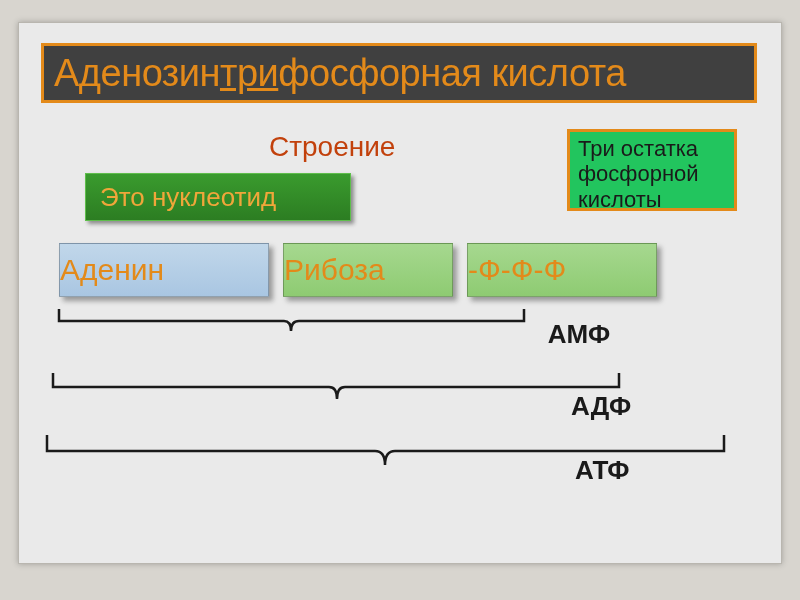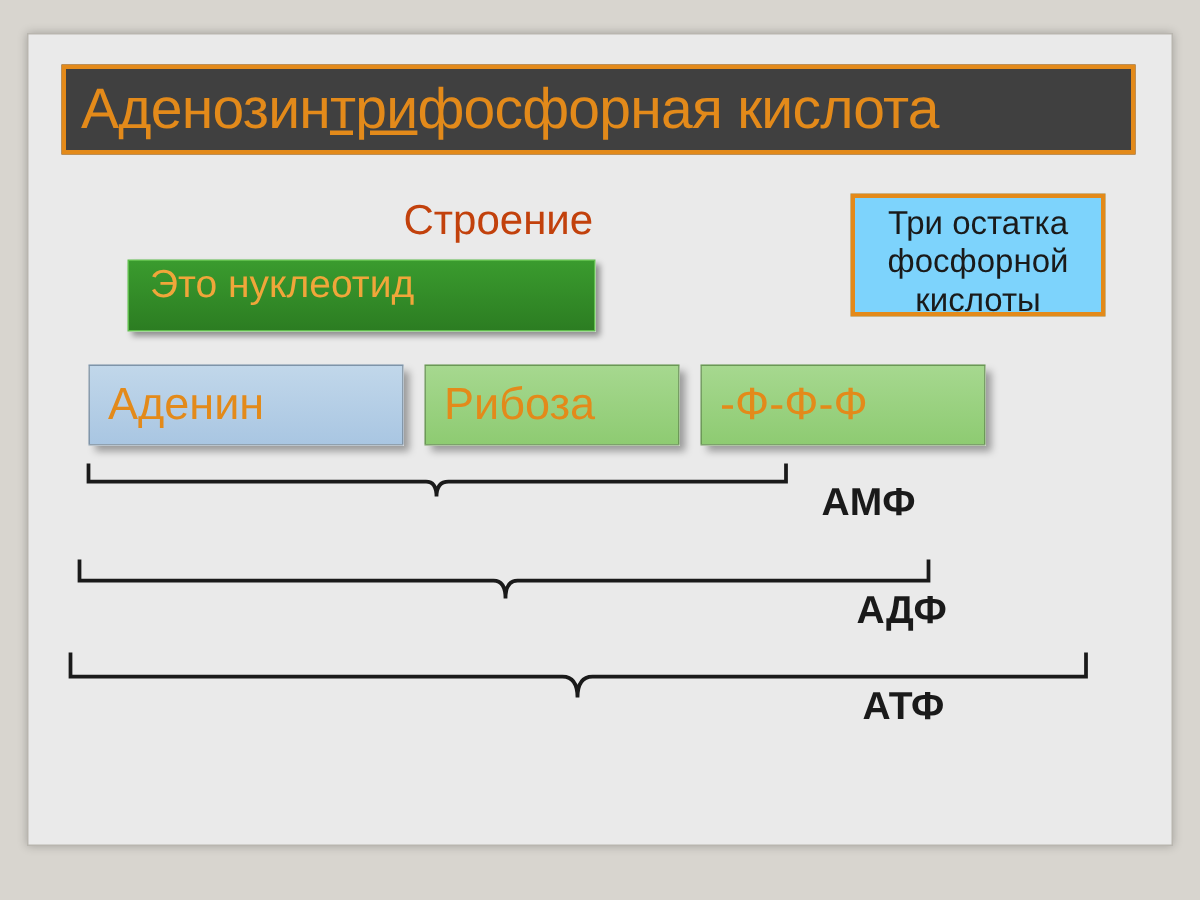--- a/index.html
+++ b/index.html
@@ -47,65 +47,63 @@
     position: absolute;
     left: 250px;
     top: 108px;
     font-size: 28px;
     color: #c2410c;
   }
   .nucleotide-box {
     position: absolute;
     left: 66px;
     top: 150px;
-    width: 312px;
+    width: 266px;
     height: 48px;
     background: linear-gradient(180deg, #3a9b2e 0%, #2c7d22 100%);
     border: 1px solid #5fbe4c;
     box-shadow: 3px 3px 4px rgba(0,0,0,0.4);
     display: flex;
-    align-items: flex-start;
+    align-items: center;
     padding-left: 14px;
     box-sizing: border-box;
   }
   .nucleotide-text {
     color: #f0a63a;
     font-size: 26px;
   }
   .phosphate-note {
     position: absolute;
     left: 548px;
     top: 106px;
     width: 170px;
     height: 82px;
     border: 3px solid #e38a1a;
-    background: #7dd3fc;
+    background: #22c55e;
     box-sizing: border-box;
     padding: 4px 8px;
     font-size: 22px;
     line-height: 1.15;
     color: #1a1a1a;
-    text-align: center;
   }
   .comp-row {
     position: absolute;
     left: 40px;
     top: 220px;
     width: 700px;
     height: 60px;
   }
   .comp-box {
     position: absolute;
     top: 0;
     height: 54px;
     border: 1px solid rgba(0,0,0,0.25);
     box-shadow: 4px 4px 5px rgba(0,0,0,0.35);
     display: flex;
     align-items: center;
-    padding-left: 12px;
     box-sizing: border-box;
     font-size: 30px;
   }
   .adenine {
     left: 0;
     width: 210px;
     background: linear-gradient(180deg, #c1d7ea 0%, #a9c6e2 100%);
     color: #e38a1a;
   }
   .ribose {

